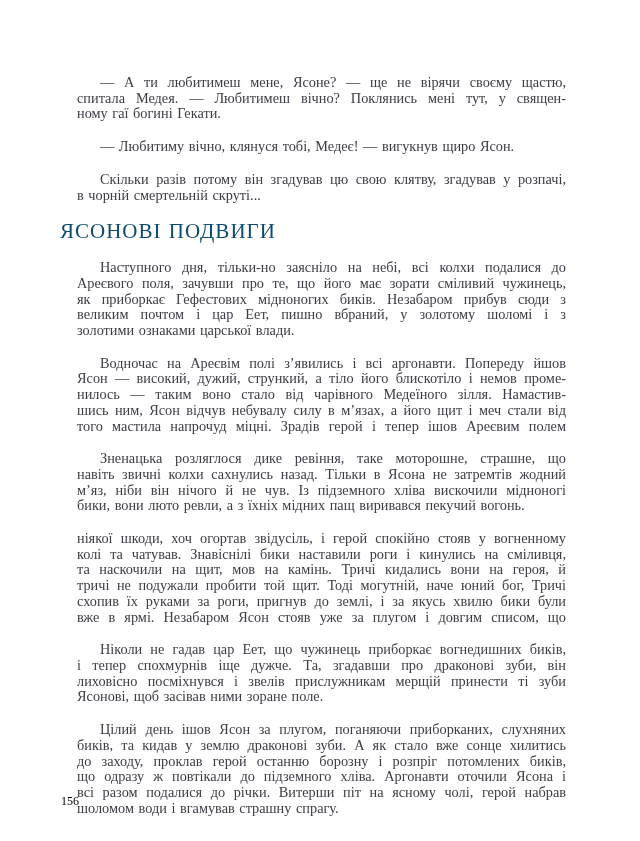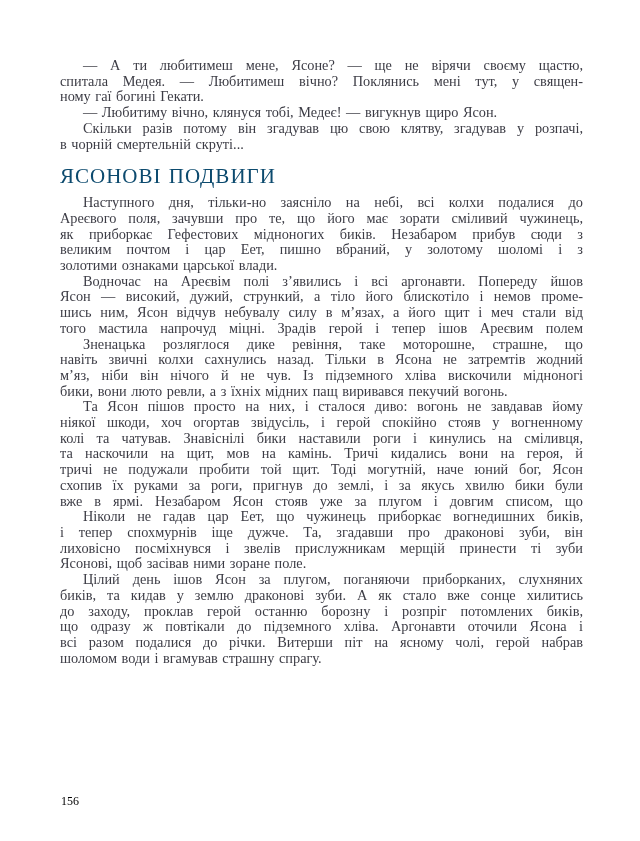--- a/index.html
+++ b/index.html
@@ -18,21 +18,21 @@
     line-height: 15.7px;
     color: #3c3c45;
   }
   .text-block {
     position: absolute;
     left: 60px;
     top: 58px;
     width: 523px;
     word-spacing: 1px;
   }
-  .para { margin: 0; padding: 0; }
+  .para { margin: 17px; padding: 0; }
   .line {
     text-align: justify;
     white-space: normal;
   }
   .line.just {
     text-align-last: justify;
   }
   .line.first {
     text-indent: 23px;
   }
@@ -78,35 +78,35 @@
         <div class="para">
           <div class="line first just">Наступного дня, тільки-но заясніло на небі, всі колхи подалися до</div>
           <div class="line just">Ареєвого поля, зачувши про те, що його має зорати сміливий чужинець,</div>
           <div class="line just">як приборкає Гефестових мідноногих биків. Незабаром прибув сюди з</div>
           <div class="line just">великим почтом і цар Еет, пишно вбраний, у золотому шоломі і з</div>
           <div class="line">золотими ознаками царської влади.</div>
         </div>
         <div class="para">
           <div class="line first just">Водночас на Ареєвім полі з’явились і всі аргонавти. Попереду йшов</div>
           <div class="line just">Ясон — високий, дужий, стрункий, а тіло його блискотіло і немов проме-</div>
+          <div class="line just">нилось — таким воно стало від чарівного Медеїного зілля. Намастив-</div>
           <div class="line just">шись ним, Ясон відчув небувалу силу в м’язах, а його щит і меч стали від</div>
           <div class="line just">того мастила напрочуд міцні. Зрадів герой і тепер ішов Ареєвим полем</div>
         </div>
         <div class="para">
           <div class="line first just">Зненацька розляглося дике ревіння, таке моторошне, страшне, що</div>
           <div class="line just">навіть звичні колхи сахнулись назад. Тільки в Ясона не затремтів жодний</div>
           <div class="line just">м’яз, ніби він нічого й не чув. Із підземного хліва вискочили мідноногі</div>
           <div class="line">бики, вони люто ревли, а з їхніх мідних пащ виривався пекучий вогонь.</div>
         </div>
         <div class="para">
-          <div class="line first just">Та Ясон пішов просто на них, і сталося диво: вогонь не завдавав йому</div>
           <div class="line just">ніякої шкоди, хоч огортав звідусіль, і герой спокійно стояв у вогненному</div>
           <div class="line just">колі та чатував. Знавіснілі бики наставили роги і кинулись на сміливця,</div>
           <div class="line just">та наскочили на щит, мов на камінь. Тричі кидались вони на героя, й</div>
-          <div class="line just">тричі не подужали пробити той щит. Тоді могутній, наче юний бог, Ясон</div>
+          <div class="line just">тричі не подужали пробити той щит. Тоді могутній, наче юний бог, Тричі</div>
           <div class="line just">схопив їх руками за роги, пригнув до землі, і за якусь хвилю бики були</div>
           <div class="line just">вже в ярмі. Незабаром Ясон стояв уже за плугом і довгим списом, що</div>
         </div>
         <div class="para">
           <div class="line first just">Ніколи не гадав цар Еет, що чужинець приборкає вогнедишних биків,</div>
           <div class="line just">і тепер спохмурнів іще дужче. Та, згадавши про драконові зуби, він</div>
           <div class="line just">лиховісно посміхнувся і звелів прислужникам мерщій принести ті зуби</div>
           <div class="line">Ясонові, щоб засівав ними зоране поле.</div>
         </div>
         <div class="para">

